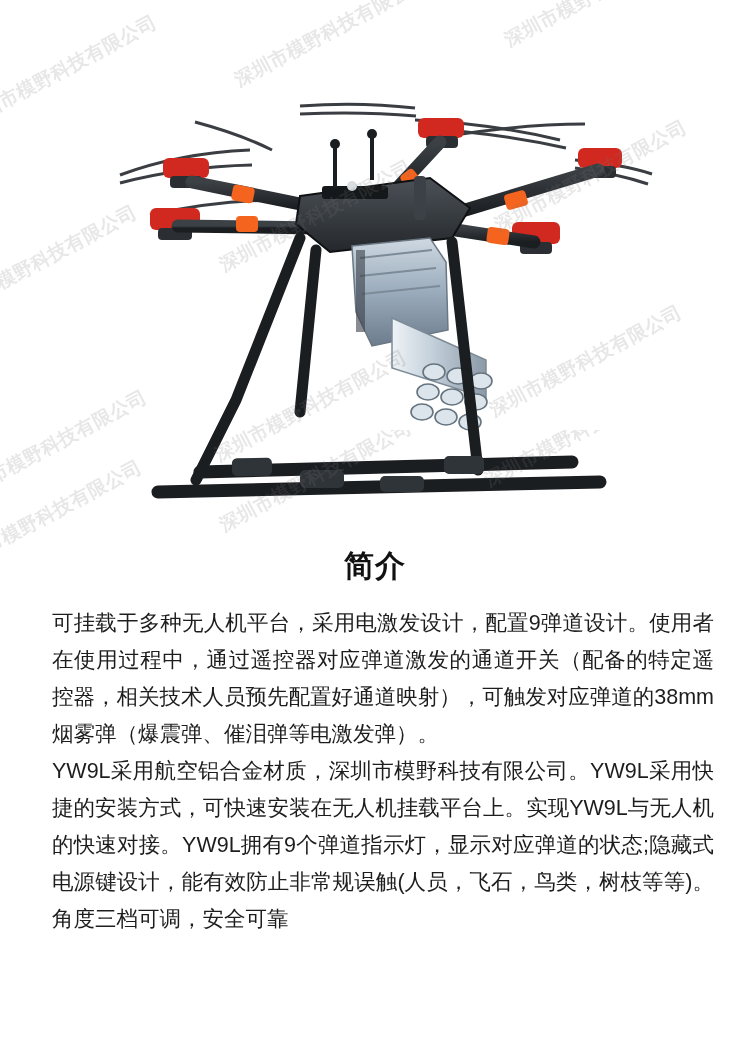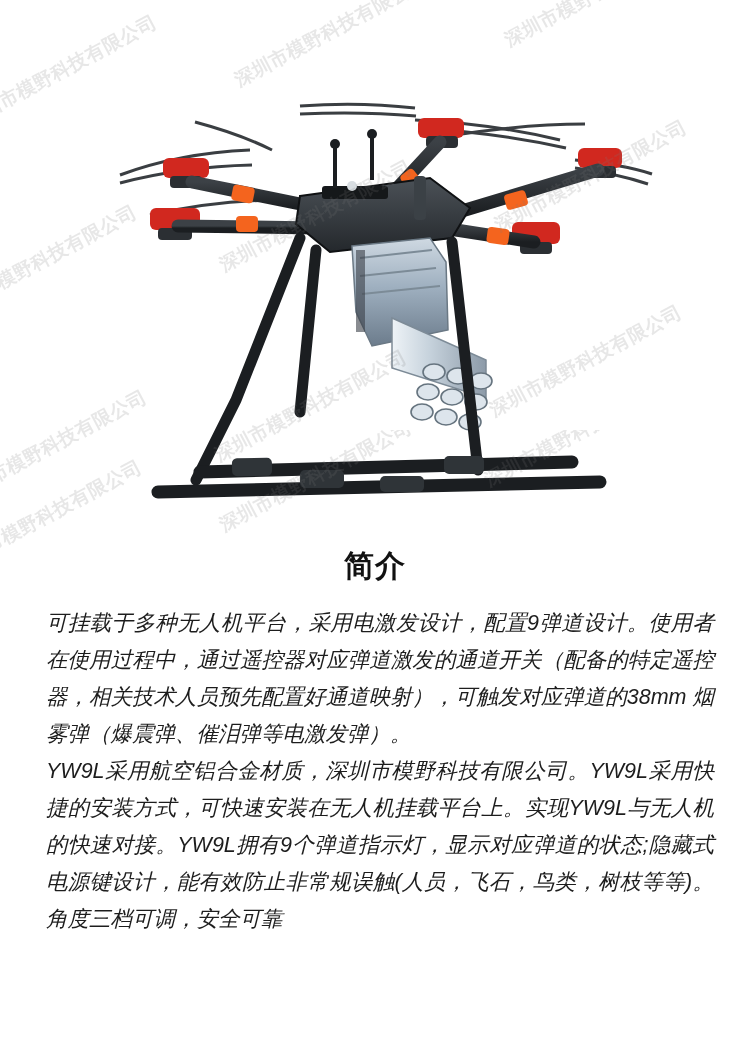--- a/index.html
+++ b/index.html
@@ -74,23 +74,22 @@
     margin: 16px 0 18px 0;
     letter-spacing: 1px;
   }
 
   .body-text {
     font-size: 21.5px;
     line-height: 37px;
     color: #1d1d1d;
     text-align: justify;
     text-justify: inter-ideograph;
-    margin: 0 0 0 10px;
+    margin: 0 0 0 16px;
     font-family: "Liberation Sans", sans-serif;
-    font-style: italic;
   }
   .body-text + .body-text {
     margin-top: 0px;
   }
 </style>
 </head>
 <body>
 
 <div class="page">
 

